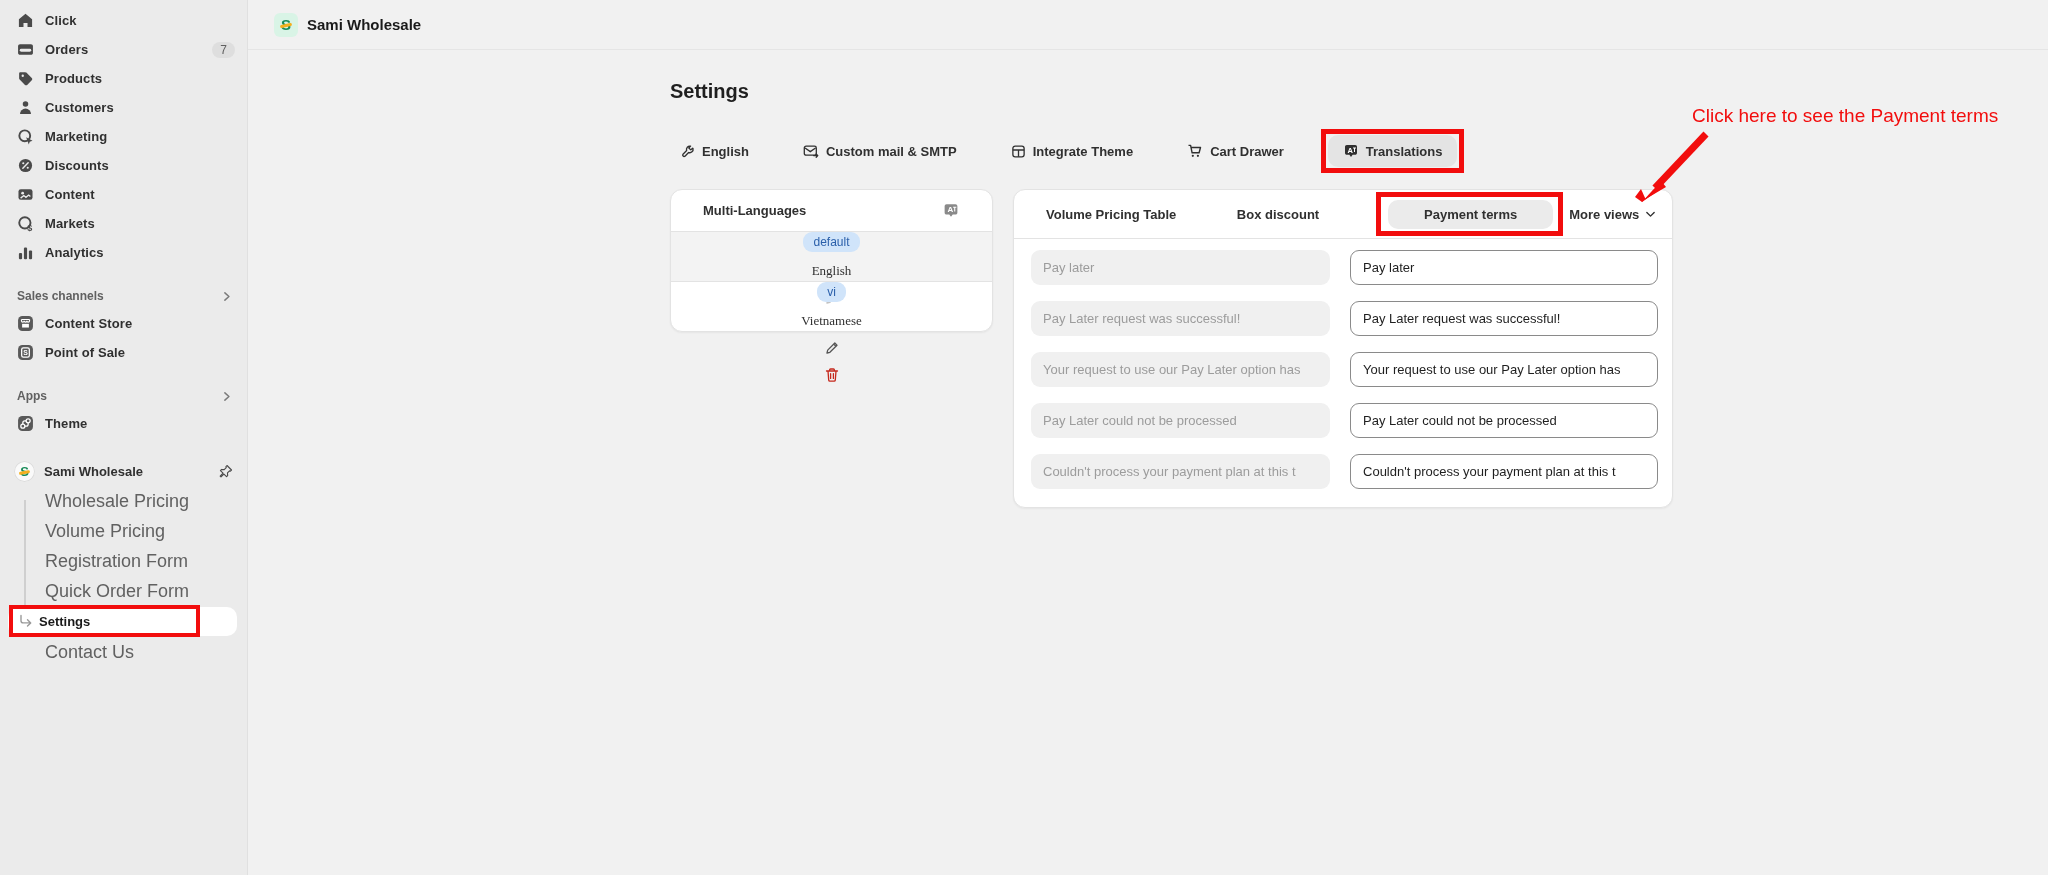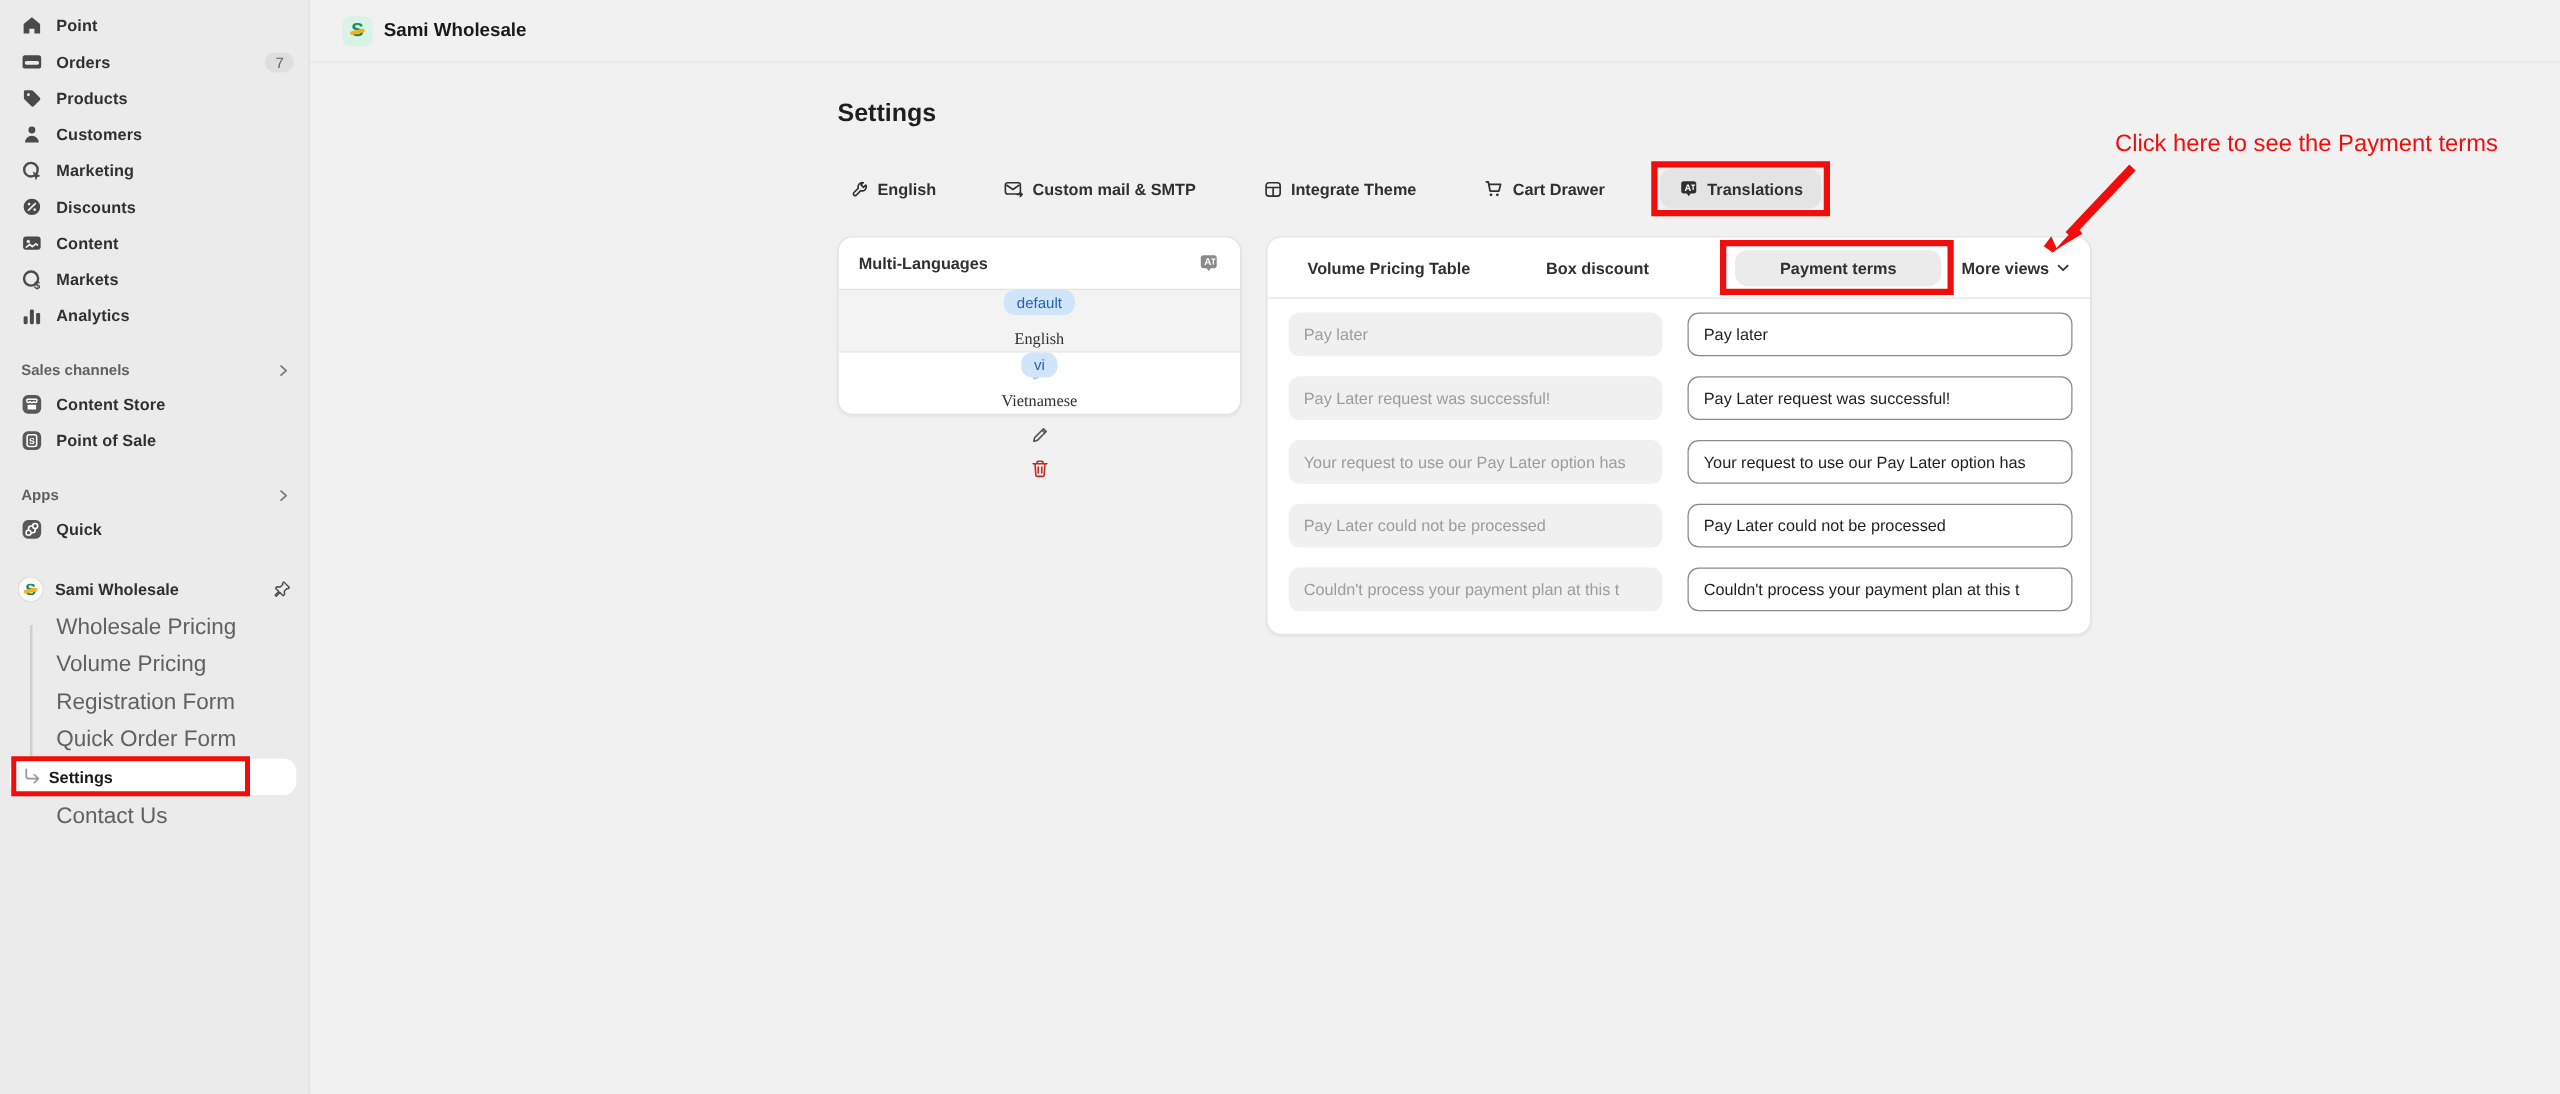--- a/index.html
+++ b/index.html
@@ -54,21 +54,21 @@
   .app-tab.active { position:relative; background:#e4e4e4; padding:8px 15px; }
   .redbox-tab { position:absolute; left:-7px; top:-6px; right:-7px; bottom:-6px;
     border:5px solid var(--accent-red,#f20d0d); pointer-events:none; }
 
   .card { position:absolute; background:#ffffff; border:1px solid var(--panel-border,#e3e3e3);
     border-radius:12px; box-shadow:0 1px 2px rgba(0,0,0,.05); overflow:visible; }
   .card-langs { left:422px; top:189px; width:323px; }
   .card-trans { left:765px; top:189px; width:660px; }
   .divider { height:1px; background:var(--panel-border,#e3e3e3); }
 
-  .langs-head { display:flex; align-items:center; height:41px; padding:0 16px; border-radius:12px 12px 0 0; }
+  .langs-head { display:flex; align-items:center; height:41px; padding:0 32px; border-radius:12px 12px 0 0; }
   .langs-title { font-size:13px; font-weight:bold; color:#303030; flex:1; }
   .lang-row { display:flex; align-items:center; height:49px; padding:0 16px; gap:11px;flex-direction:column; }
   .lang-row.selected { background:#f3f3f3; }
   .lang-row:last-child { border-radius:0 0 12px 12px; }
   .pill-blue { background:var(--badge-blue-bg,#d0e4fa); color:var(--badge-blue-text,#2a5faa);
     font-size:12px; border-radius:9px; padding:3px 10px; }
   .lang-name { font-size:13px; color:#303030; flex:1;font-family:Liberation Serif, serif; }
   .icon-btn { display:flex; align-items:center; justify-content:center; width:22px; height:22px; cursor:pointer; }
 
   .trans-tabs { display:flex; align-items:center; height:48px; padding-left:32px; }
@@ -98,21 +98,21 @@
 </style>
 </head>
 <body>
 
 <aside class="sidebar">
 
   <div class="nav-item">
     <svg width="17" height="17" viewBox="0 0 16 16" fill="#4a4a4a">
         <path d="M8 1.6 1.8 6.8V14h4.3v-3.7h3.8V14h4.3V6.8Z"></path>
       </svg>
-    <span class="nav-label">Point</span>
+    <span class="nav-label">Click</span>
   </div>
   <div class="nav-item">
     <svg width="17" height="17" viewBox="0 0 16 16" fill="#4a4a4a">
         <path d="M2.8 3h10.4c1 0 1.8.8 1.8 1.8v6.4c0 1-.8 1.8-1.8 1.8H2.8c-1 0-1.8-.8-1.8-1.8V4.8C1 3.8 1.8 3 2.8 3Z"></path>
         <rect x="2.6" y="7.3" width="10.8" height="2.8" rx="1.4" fill="#ebebeb"></rect>
       </svg>
     <span class="nav-label">Orders</span>
     <span class="nav-badge">7</span>
   </div>
   <div class="nav-item">
@@ -200,21 +200,21 @@
         <path d="M6 3.5 11 8l-5 4.5" fill="none" stroke="#7a7a7a" stroke-width="1.8" stroke-linecap="round" stroke-linejoin="round"></path>
       </svg>
   </div>
   <div class="nav-item">
     <svg width="17" height="17" viewBox="0 0 16 16">
         <rect x="1" y="1" width="14" height="14" rx="4" fill="#595959"></rect>
         <circle cx="5.5" cy="10.5" r="1.9" fill="none" stroke="#fff" stroke-width="1.2"></circle>
         <circle cx="10.5" cy="5.5" r="1.9" fill="none" stroke="#fff" stroke-width="1.2"></circle>
         <path d="M5.5 8.6V7.3c0-1 .8-1.8 1.8-1.8h1.3M10.5 7.4v1.3c0 1-.8 1.8-1.8 1.8H7.4" fill="none" stroke="#fff" stroke-width="1.2"></path>
       </svg>
-    <span class="nav-label">Quick</span>
+    <span class="nav-label">Theme</span>
   </div>
 
   <div class="app-root">
     <span class="sami-logo">
         <span class="s">S</span>
         <span class="stripe"></span>
       </span>
     <span>Sami Wholesale</span>
     <span class="spacer"></span>
     <svg width="15" height="15" viewBox="0 0 16 16">

